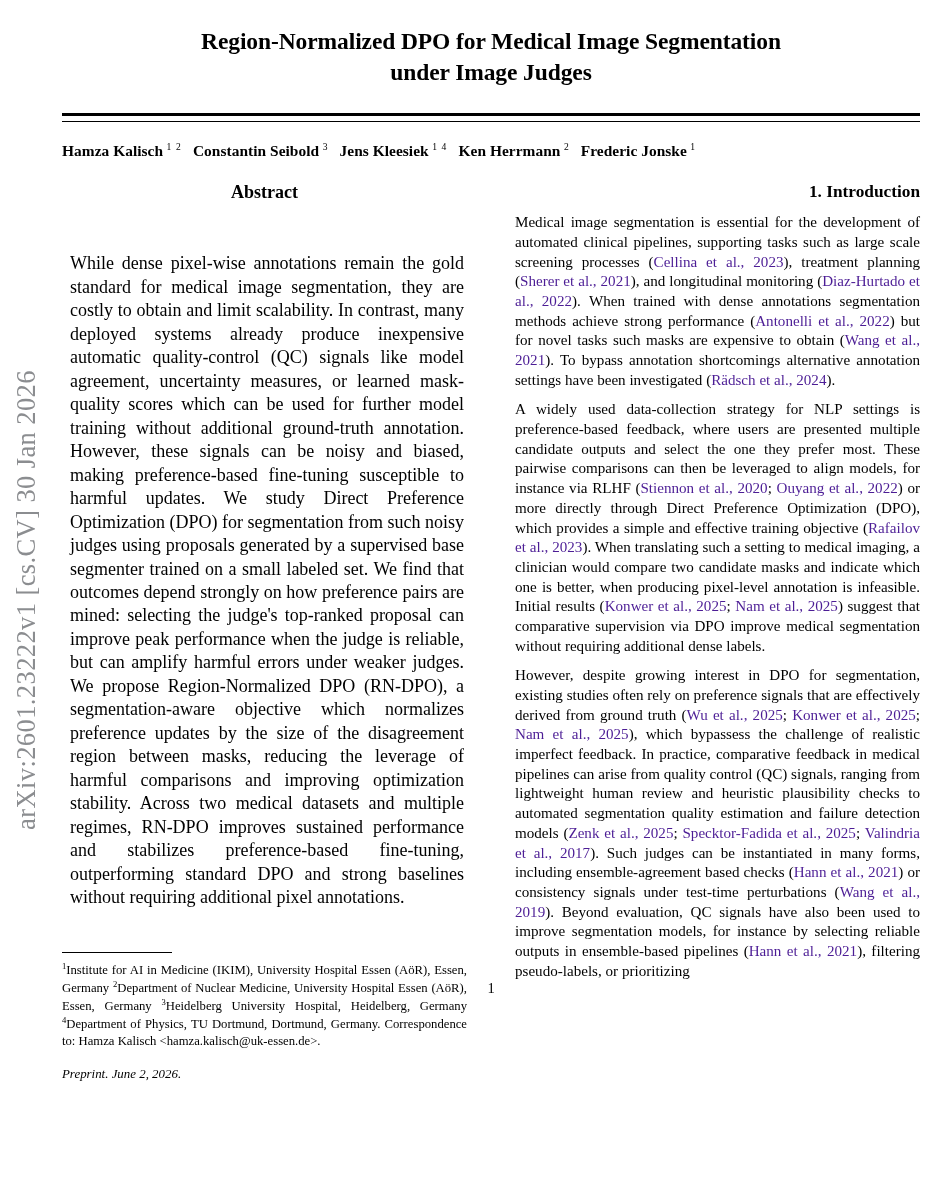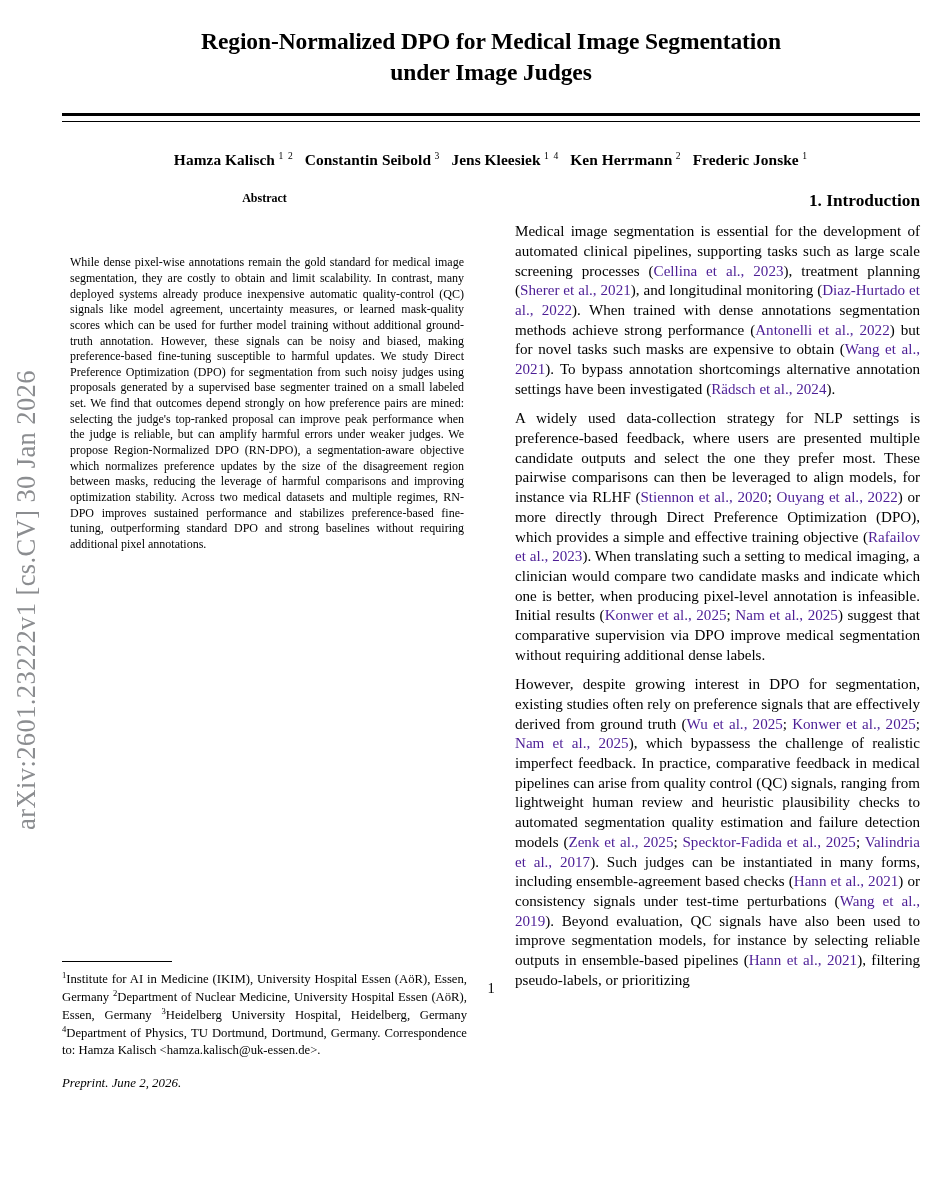--- a/index.html
+++ b/index.html
@@ -61,24 +61,24 @@
   }
   #title-rule {
     margin-top: 26px;
     height: 5px;
     border-top: 3px solid #000;
     border-bottom: 1px solid #000;
   }
 
   
   #authors {
-    text-align: center;
+    text-align: left;
     font-size: 15.4px;
     font-weight: bold;
-    margin-top: 28px;
+    margin-top: 19px;
     letter-spacing: 0.05px;
   }
   #authors .aff {
     font-size: 9.6px;
     font-weight: normal;
     vertical-align: super;
     letter-spacing: 1.1px;
   }
   #authors .gap { display: inline-block; width: 11px; }
 
@@ -89,27 +89,27 @@
     gap: 48px;
   }
   .col {
     width: 405px;
     position: relative;
   }
 
   
   #abstract-heading {
     text-align: center;
-    font-size: 12px;
+    font-size: 18px;
     font-weight: bold;
     margin: 0 0 6px 0;
   }
   #abstract-body {
     margin-top: 49px;
-    font-size: 12px;
+    font-size: 18px;
     line-height: 1.305;
     text-align: justify;
     text-justify: inter-word;
     padding: 0 3px 0 8px;
     hyphens: manual;
   }
 
   
   #footnote-area {
     position: absolute;

